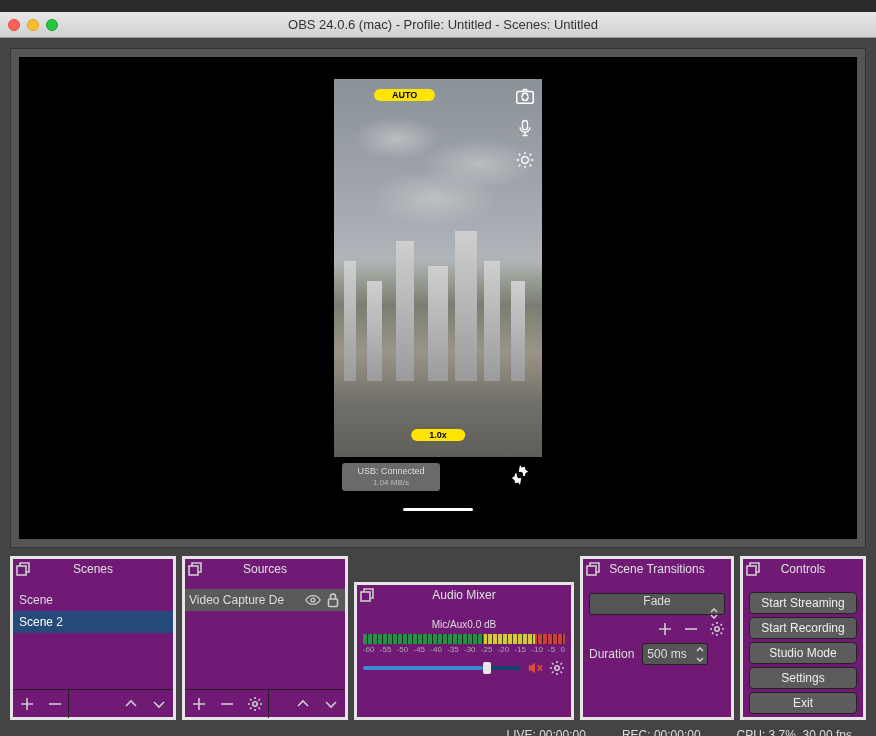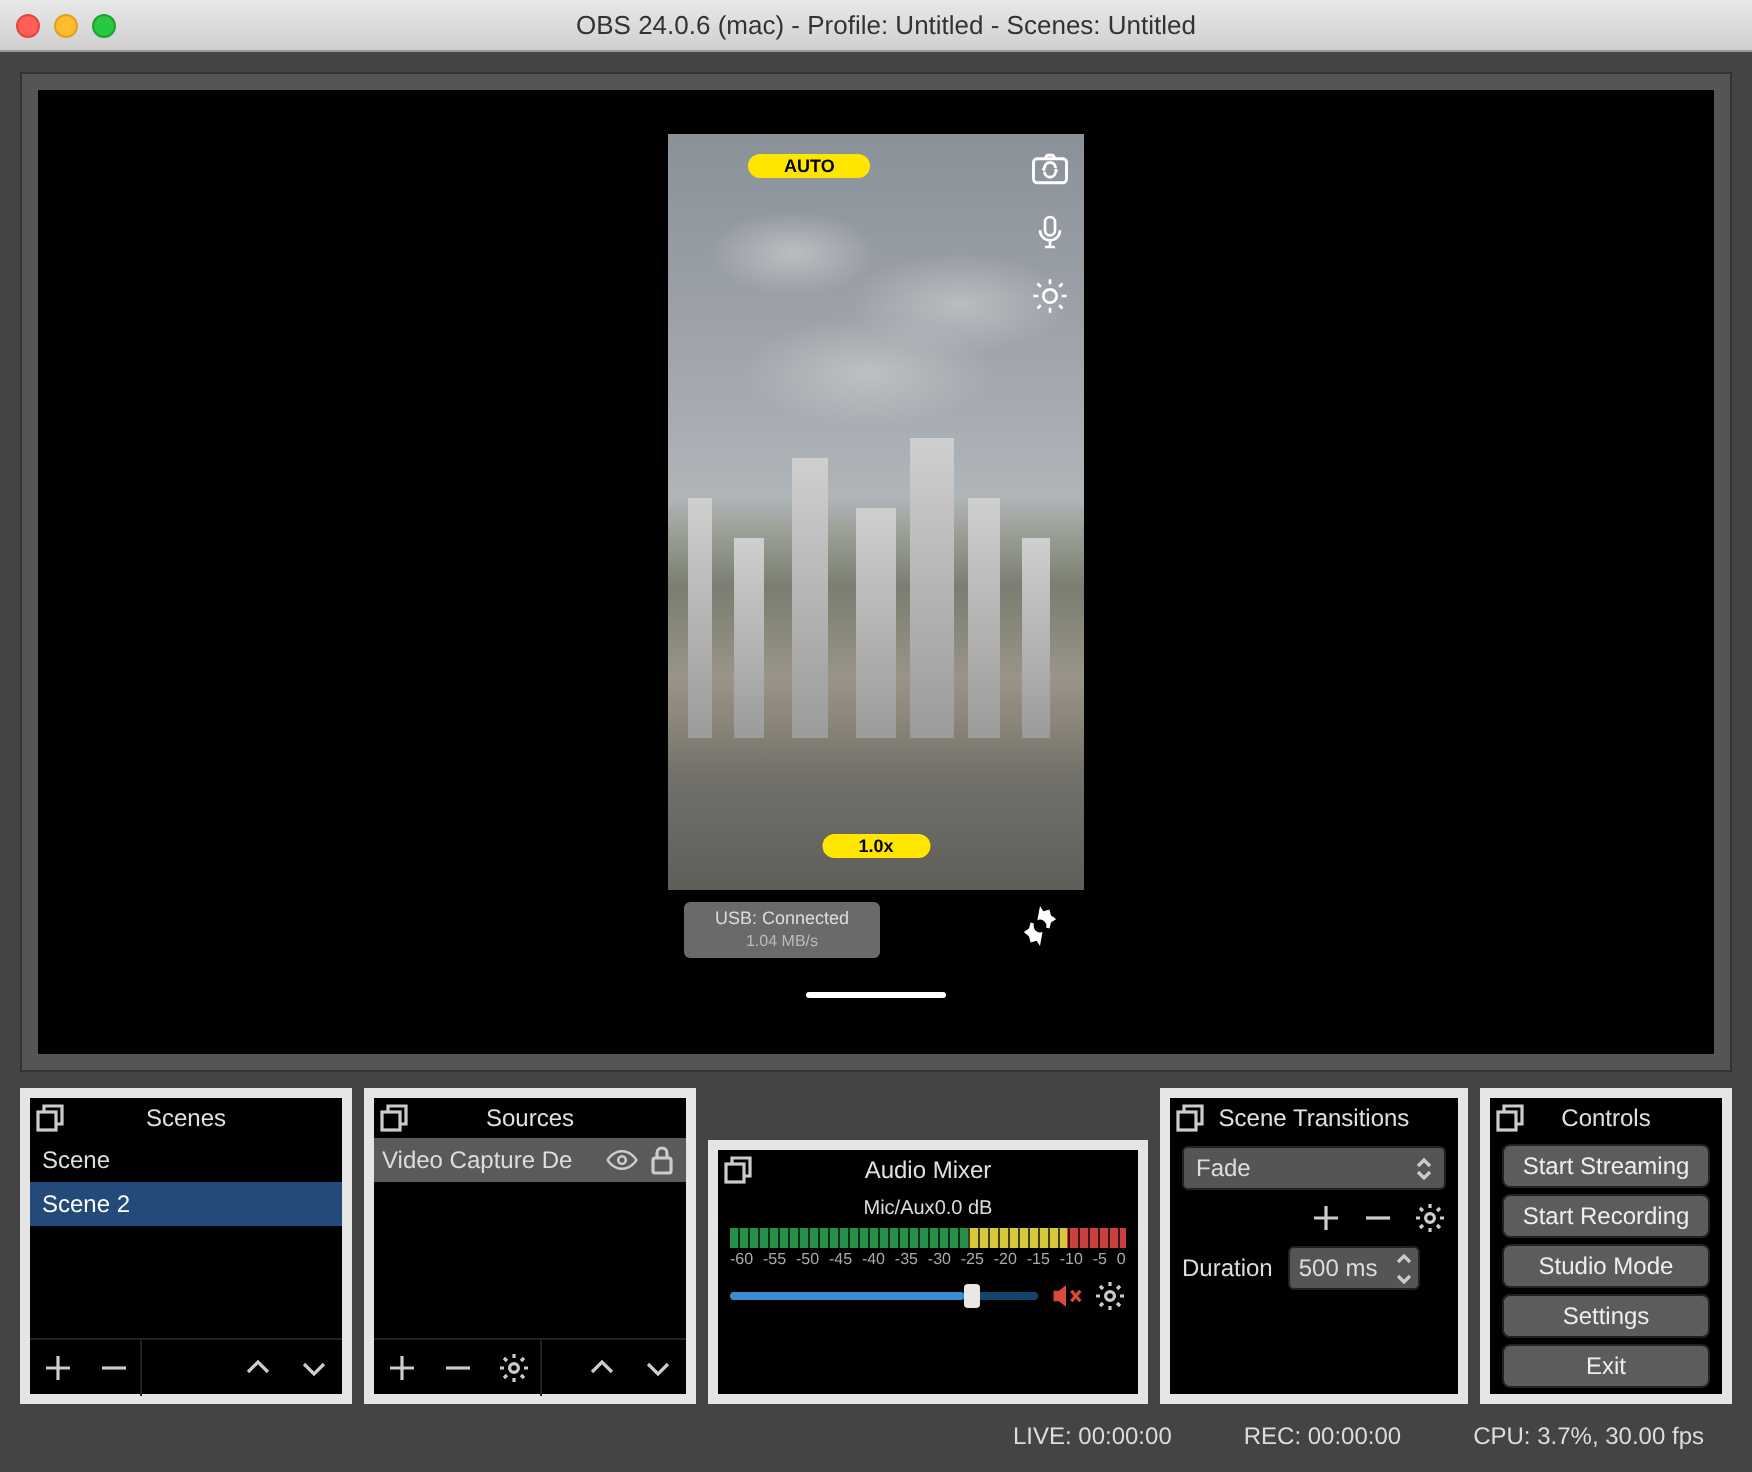--- a/index.html
+++ b/index.html
@@ -1,18 +1,18 @@
 <!DOCTYPE html>
 <html><head>
 <meta charset="utf-8">
 <style>
 * { margin: 0; padding: 0; box-sizing: border-box; font-family: -apple-system, "Helvetica Neue", Arial, sans-serif; }
 body { width: 876px; height: 736px; background: #2a2a2a; overflow: hidden; }
 
-.titlebar { height: 26px; background: linear-gradient(#e8e8e8, #d0d0d0); display: flex; align-items: center; padding: 0 8px; border-bottom: 1px solid #999; }
+.titlebar { height: 26px; background: linear-gradient(#e8e8e8, #d0d0d0); display: flex; align-items: center; padding: 0 8px; border-bottom: 1px solid #999; margin-top: 12px; }
 .traffic { display: flex; gap: 7px; }
 .dot { width: 12px; height: 12px; border-radius: 50%; }
 .dot.red { background: #ff5f57; border: 0.5px solid #e04940; }
 .dot.yellow { background: #febc2e; border: 0.5px solid #dea023; }
 .dot.green { background: #28c840; border: 0.5px solid #1ba32d; }
 .title { flex: 1; text-align: center; font-size: 13px; color: #333; margin-left: -40px; }
 
 .appbody { background: #444; height: calc(100% - 26px); padding: 10px; display: flex; flex-direction: column; gap: 8px; }
 
 .preview-frame { background: #555; border: 1px solid #333; padding: 8px; flex: 0 0 500px; }
@@ -39,21 +39,21 @@
 .badge.zoom { bottom: 16px; left: 50%; transform: translateX(-50%); }
 .phone-icons { position:absolute; top:6px; right:6px; display:flex; flex-direction:column; gap:10px; align-items:center; }
 .ph-icon { width:22px; height:22px; display:flex; align-items:center; justify-content:center; }
 .phone-bottom { position:absolute; bottom:0; height:60px; left:0; right:0; background:#000; }
 .usb-box { position:absolute; left:8px; top:6px; width:98px; height:28px; background:#6a6a6a; border-radius:3px; color:#ddd; font-size:9px; padding:3px 5px; line-height:11px;text-align:center; }
 .usb-box .sub{ font-size:8px; color:#bbb; }
 .gear-big { position:absolute; right:10px; top:6px; width:24px; height:24px; }
 .homebar { position:absolute; bottom:6px; left:50%; transform:translateX(-50%); width:70px; height:3px; border-radius:2px; background:#fff; }
 
 .docks { display:flex; gap:6px; flex:1; }
-.dock { background:#000000; border:5px solid #e5e5e5; display:flex; flex-direction:column; color:#ddd; font-size:12px; position:relative; }
+.dock { background:#701a75; border:3px solid #e5e5e5; display:flex; flex-direction:column; color:#ddd; font-size:12px; position:relative;gap:10px; }
 .dock-head { height:20px; display:flex; align-items:center; justify-content:center; background:transparent; position:relative; font-size:12px; color:#e0e0e0; }
 .dock-head .popicon { position:absolute; left:3px; top:3px; }
 .popicon{ width:14px; height:14px; }
 .dock.scenes { flex:0 0 166px; }
 .dock.sources { flex:0 0 166px; }
 .dock.mixer { flex:0 0 220px;margin-top:26px; }
 .dock.transitions { flex:0 0 154px; }
 .dock.controls { flex:1; }
 
 .list { flex:1; overflow:hidden; }
@@ -72,21 +72,21 @@
 .meter{ height:10px; margin-top:4px; background:linear-gradient(to right,#26904a 0%, #26904a 60%, #d6c83a 60%, #d6c83a 85%, #c94040 85%, #c94040 100%); position:relative; }
 .meter::after{ content:""; position:absolute; inset:0; background:repeating-linear-gradient(to right, transparent 0 4px, rgba(0,0,0,.7) 4px 5px); }
 .ticks{ display:flex; justify-content:space-between; font-size:8px; color:#aaa; margin-top:1px; }
 .sliderrow{ display:flex; align-items:center; gap:6px; margin-top:6px; }
 .slider{ flex:1; height:4px; background:#16436c; border-radius:2px; position:relative; }
 .slider .fill{ position:absolute; left:0; top:0; bottom:0; width:76%; background:#3b8bd4; border-radius:2px; }
 .slider .thumb{ position:absolute; left:76%; top:-4px; width:8px; height:12px; background:#e8e8e8; border-radius:2px; }
 .mini-icon{ width:16px; height:16px; display:flex; align-items:center; justify-content:center; }
 
 .trans-body{ padding:4px 6px; display:flex; flex-direction:column; gap:6px; }
-.combo{ display:flex; align-items:center; background:#555; border:1px solid #222; height:22px; padding:0 6px; font-size:12px; position:relative; border-radius:3px; }
+.combo{ display:flex; align-items:center; background:#555; border:1px solid #222; height:22px; padding:0 6px; font-size:12px; position:relative; border-radius:3px;flex-direction:column; }
 .combo .caret{ margin-left:auto; display:flex; flex-direction:column; gap:1px; }
 .trans-tool { display:flex; gap:10px; justify-content:flex-end; align-items:center; }
 .dur-row{ display:flex; align-items:center; gap:8px; font-size:12px; }
 .spin{ width:66px; height:22px; background:#555; border:1px solid #222; display:flex; align-items:center; padding:0 4px; border-radius:3px; position:relative; }
 .spin-btns{ position:absolute; right:0; top:0; bottom:0; width:14px; display:flex; flex-direction:column; }
 .spin-btns div{ flex:1; display:flex; align-items:center; justify-content:center; }
 
 .controls-body{ padding:3px 6px; display:flex; flex-direction:column; gap:3px; }
 .btn{ height:22px; background:#5c5c5c; border:1px solid #222; border-radius:4px; font-size:12px; color:#eee; display:flex; align-items:center; justify-content:center; }
 

